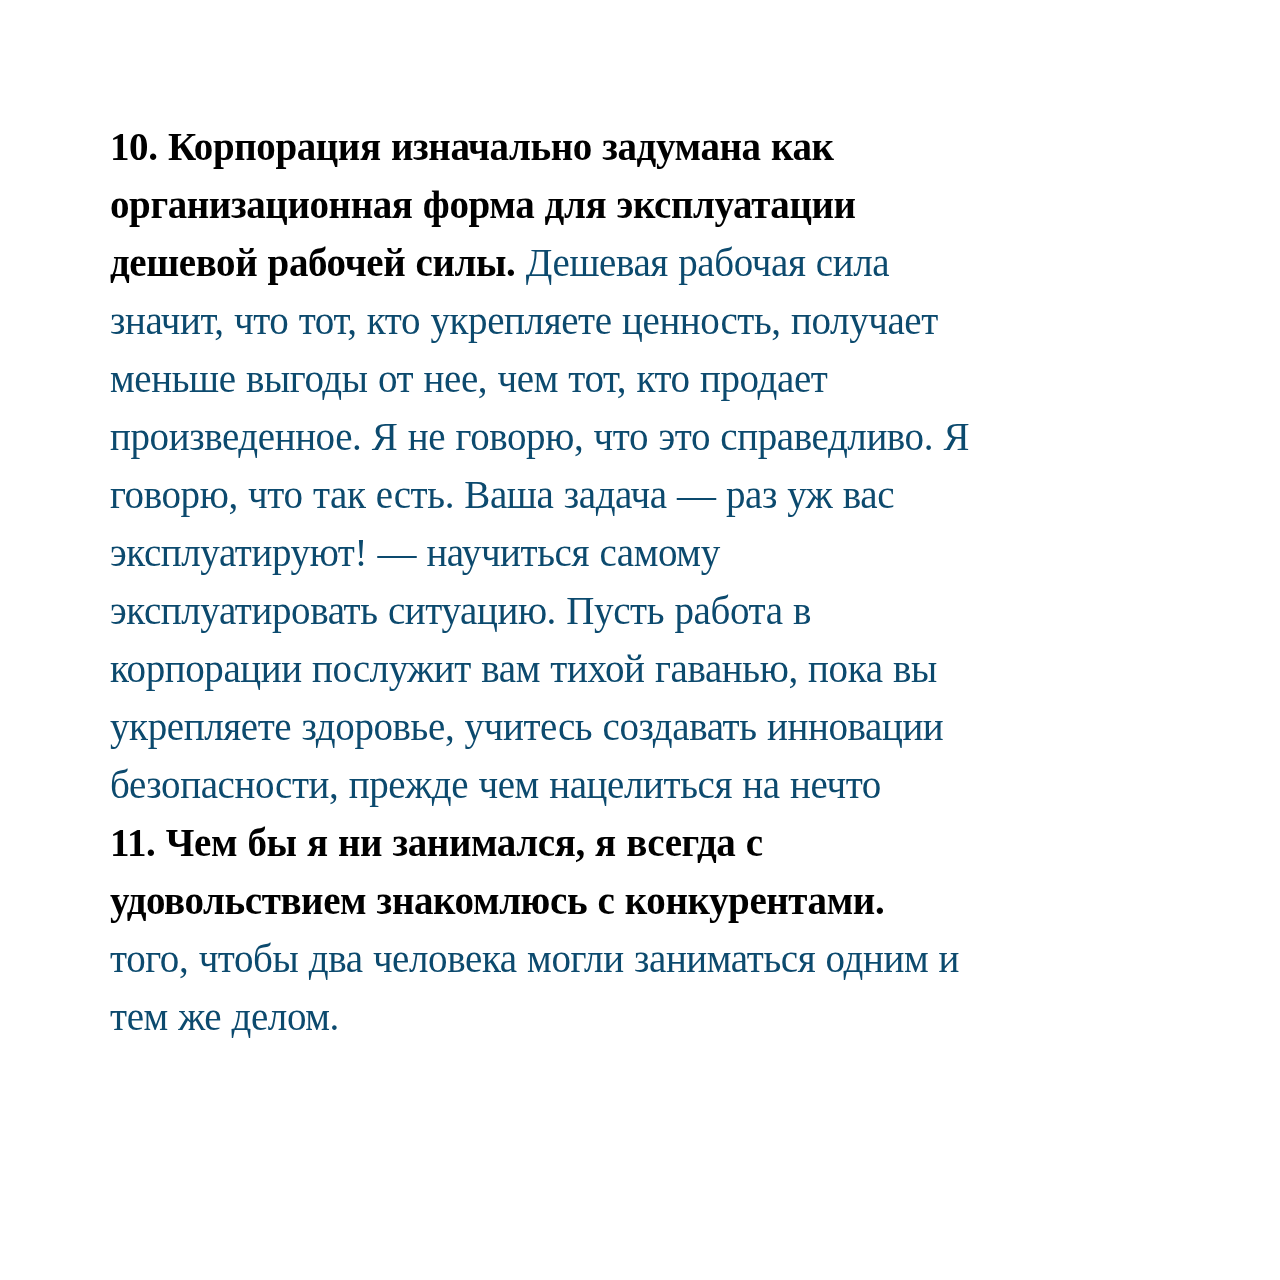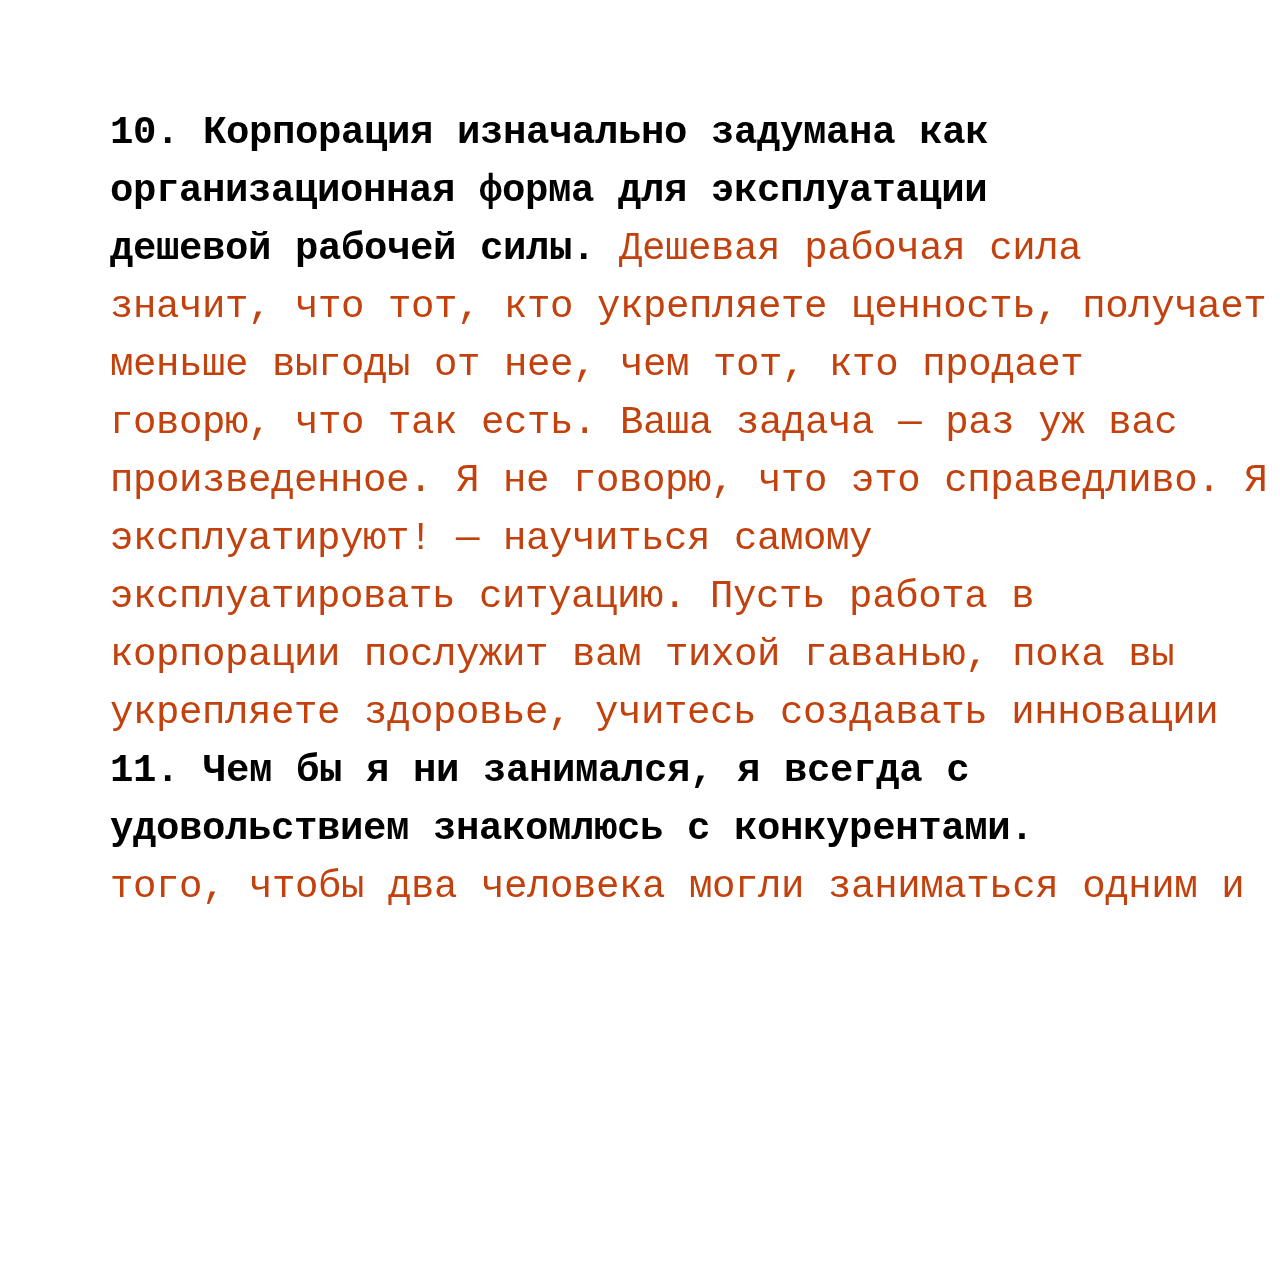--- a/index.html
+++ b/index.html
@@ -9,61 +9,63 @@
     }
     body {
       width: 1280px;
       height: 1280px;
       overflow: hidden;
       position: relative;
     }
     .page {
       position: absolute;
       left: 110px;
-      top: 104px;
+      top: 118px;
       width: 1120px;
-      font-family: Liberation Mono, monospace;
+      font-family: Liberation Serif, serif;
       font-size: 39px;
       line-height: 58px;
       color: #0a0a0a;
       letter-spacing: -0.4px;
       word-spacing: 1px;
     }
     .item {
       margin: 0;
       padding: 0;
     }
     .heading {
       font-weight: bold;
       color: #000000;
     }
     .body-text {
       font-weight: normal;
-      color: #c2410c;
+      color: #0c4a6e;
     }
     .line {
       display: block;
       white-space: nowrap;
     }
   </style>
 </head>
 <body>
 
 <div class="page">
   <div class="item">
     <span class="line"><span class="heading">10. Корпорация изначально задумана как</span></span>
     <span class="line"><span class="heading">организационная форма для эксплуатации</span></span>
     <span class="line"><span class="heading">дешевой рабочей силы.</span><span class="body-text"> Дешевая рабочая сила</span></span>
     <span class="line"><span class="body-text">значит, что тот, кто укрепляете ценность, получает</span></span>
     <span class="line"><span class="body-text">меньше выгоды от нее, чем тот, кто продает</span></span>
+    <span class="line"><span class="body-text">произведенное. Я не говорю, что это справедливо. Я</span></span>
     <span class="line"><span class="body-text">говорю, что так есть. Ваша задача — раз уж вас</span></span>
-    <span class="line"><span class="body-text">произведенное. Я не говорю, что это справедливо. Я</span></span>
     <span class="line"><span class="body-text">эксплуатируют! — научиться самому</span></span>
     <span class="line"><span class="body-text">эксплуатировать ситуацию. Пусть работа в</span></span>
     <span class="line"><span class="body-text">корпорации послужит вам тихой гаванью, пока вы</span></span>
     <span class="line"><span class="body-text">укрепляете здоровье, учитесь создавать инновации</span></span>
+    <span class="line"><span class="body-text">безопасности, прежде чем нацелиться на нечто</span></span>
   </div>
   <div class="item">
     <span class="line"><span class="heading">11. Чем бы я ни занимался, я всегда с</span></span>
     <span class="line"><span class="heading">удовольствием знакомлюсь с конкурентами.</span></span>
     <span class="line"><span class="body-text">того, чтобы два человека могли заниматься одним и</span></span>
+    <span class="line"><span class="body-text">тем же делом.</span></span>
   </div>
 </div>
 
 </body></html>

